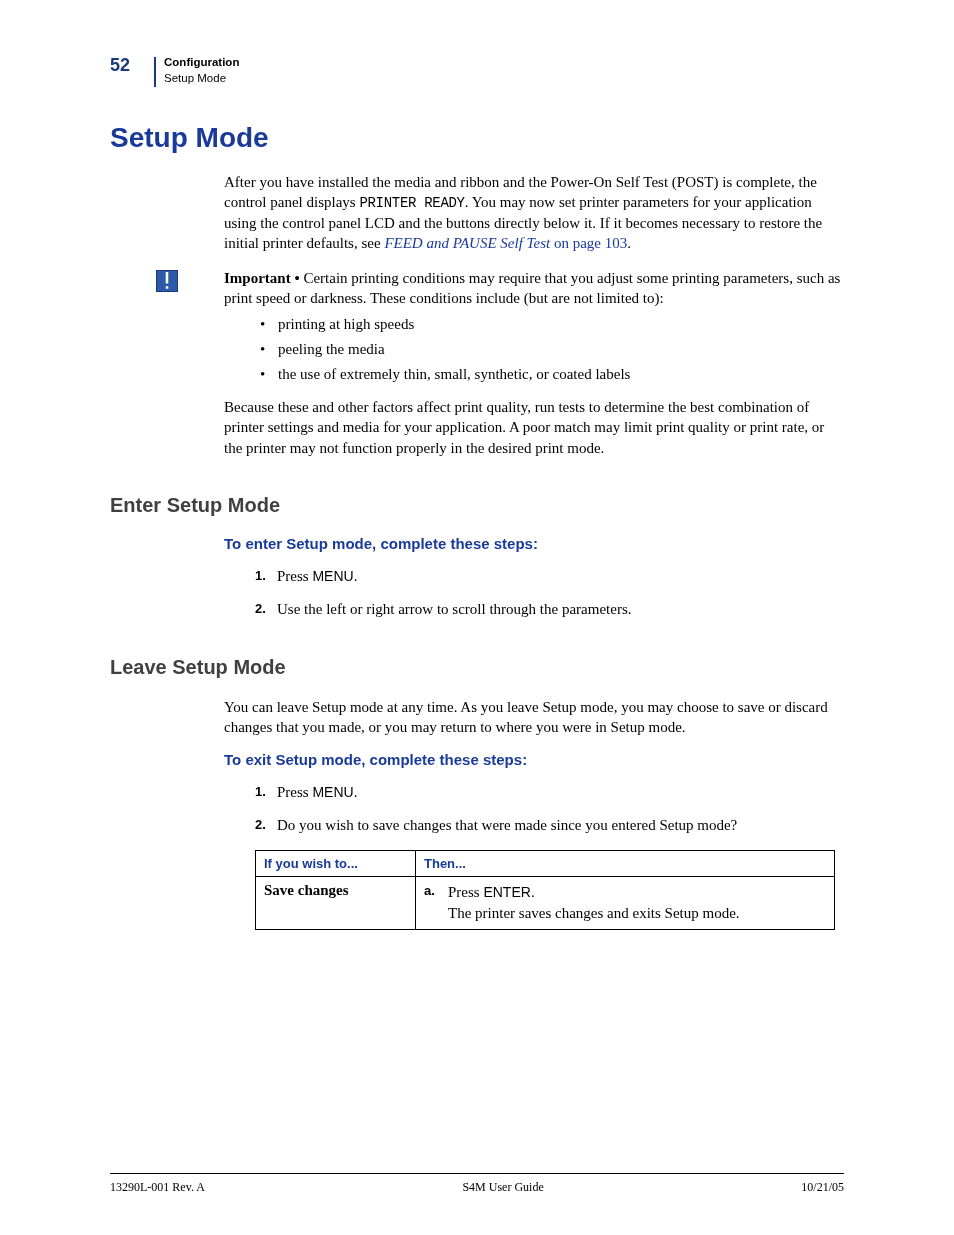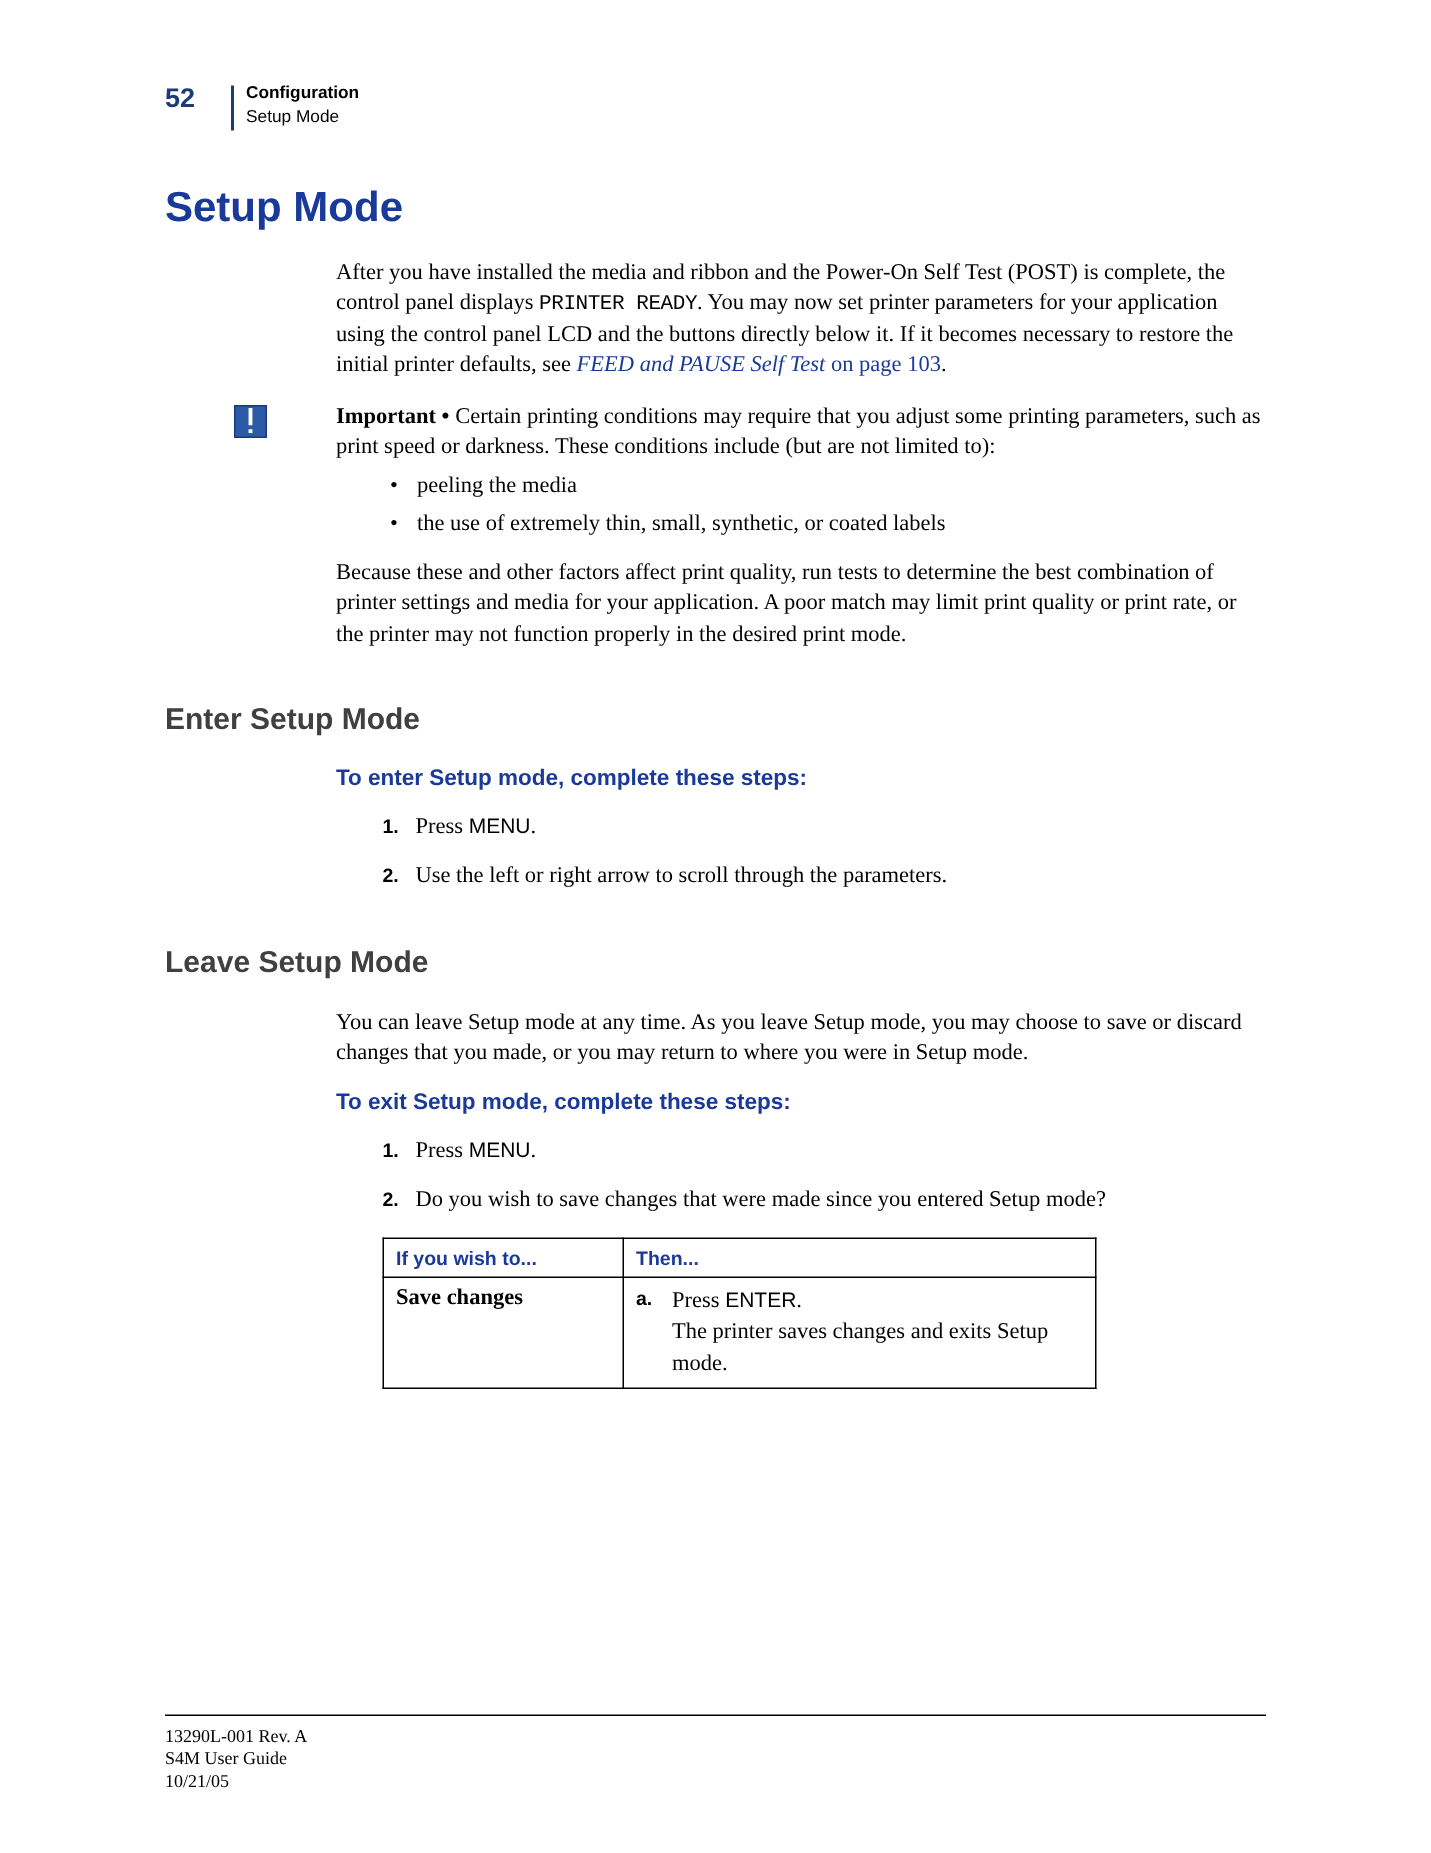--- a/index.html
+++ b/index.html
@@ -139,21 +139,21 @@
       left: 0;
       font-family: Arial, Helvetica, sans-serif;
       font-weight: bold;
       font-size: 13px;
       top: 1px;
     }
     ol.steps > li .substep { margin-top: 2px; }
 
     .steps-table {
       border-collapse: collapse;
-      width: 476px;
+      width: 580px;
       margin-left: 145px;
       font-size: 14px;
       margin-top: 4px;
     }
     .steps-table th, .steps-table td {
       border: 1px solid #000;
       padding: 5px 8px;
       text-align: left;
       vertical-align: top;
     }
@@ -189,21 +189,20 @@
       position: absolute;
       bottom: 40px;
       left: 110px;
       right: 110px;
       border-top: 1px solid #000;
       padding-top: 6px;
       display: flex;
       justify-content: space-between;
       font-family: 'Times New Roman', Times, serif;
       font-size: 12px;
-      flex-direction: column;
     }
   </style>
 </head>
 <body>
 
 <div class="header-bar">
   <div class="page-num">52</div>
   <div class="header-sep"></div>
   <div class="header-text">
     <div class="chapter">Configuration</div>
@@ -224,20 +223,21 @@
           <path d="M4 0 h2 v9 h-2 z M4 11 h2 v2 h-2 z" fill="#fff"></path>
         </svg>
     </div>
   </div>
   <div class="note-body">
     <span class="important-label">Important • </span><span>Certain printing conditions may require that you adjust some printing parameters, such as print speed or darkness. These conditions include (but are not limited to):</span>
   </div>
 </div>
 
 <ul class="bullets">
+  <li>printing at high speeds</li>
   <li>peeling the media</li>
   <li>the use of extremely thin, small, synthetic, or coated labels</li>
 </ul>
 
 <p class="body-block">Because these and other factors affect print quality, run tests to determine the best combination of printer settings and media for your application. A poor match may limit print quality or print rate, or the printer may not function properly in the desired print mode.</p>
 
 <h2 class="sub-title">Enter Setup Mode</h2>
 
 <h3 class="step-title">To enter Setup mode, complete these steps:</h3>
 

